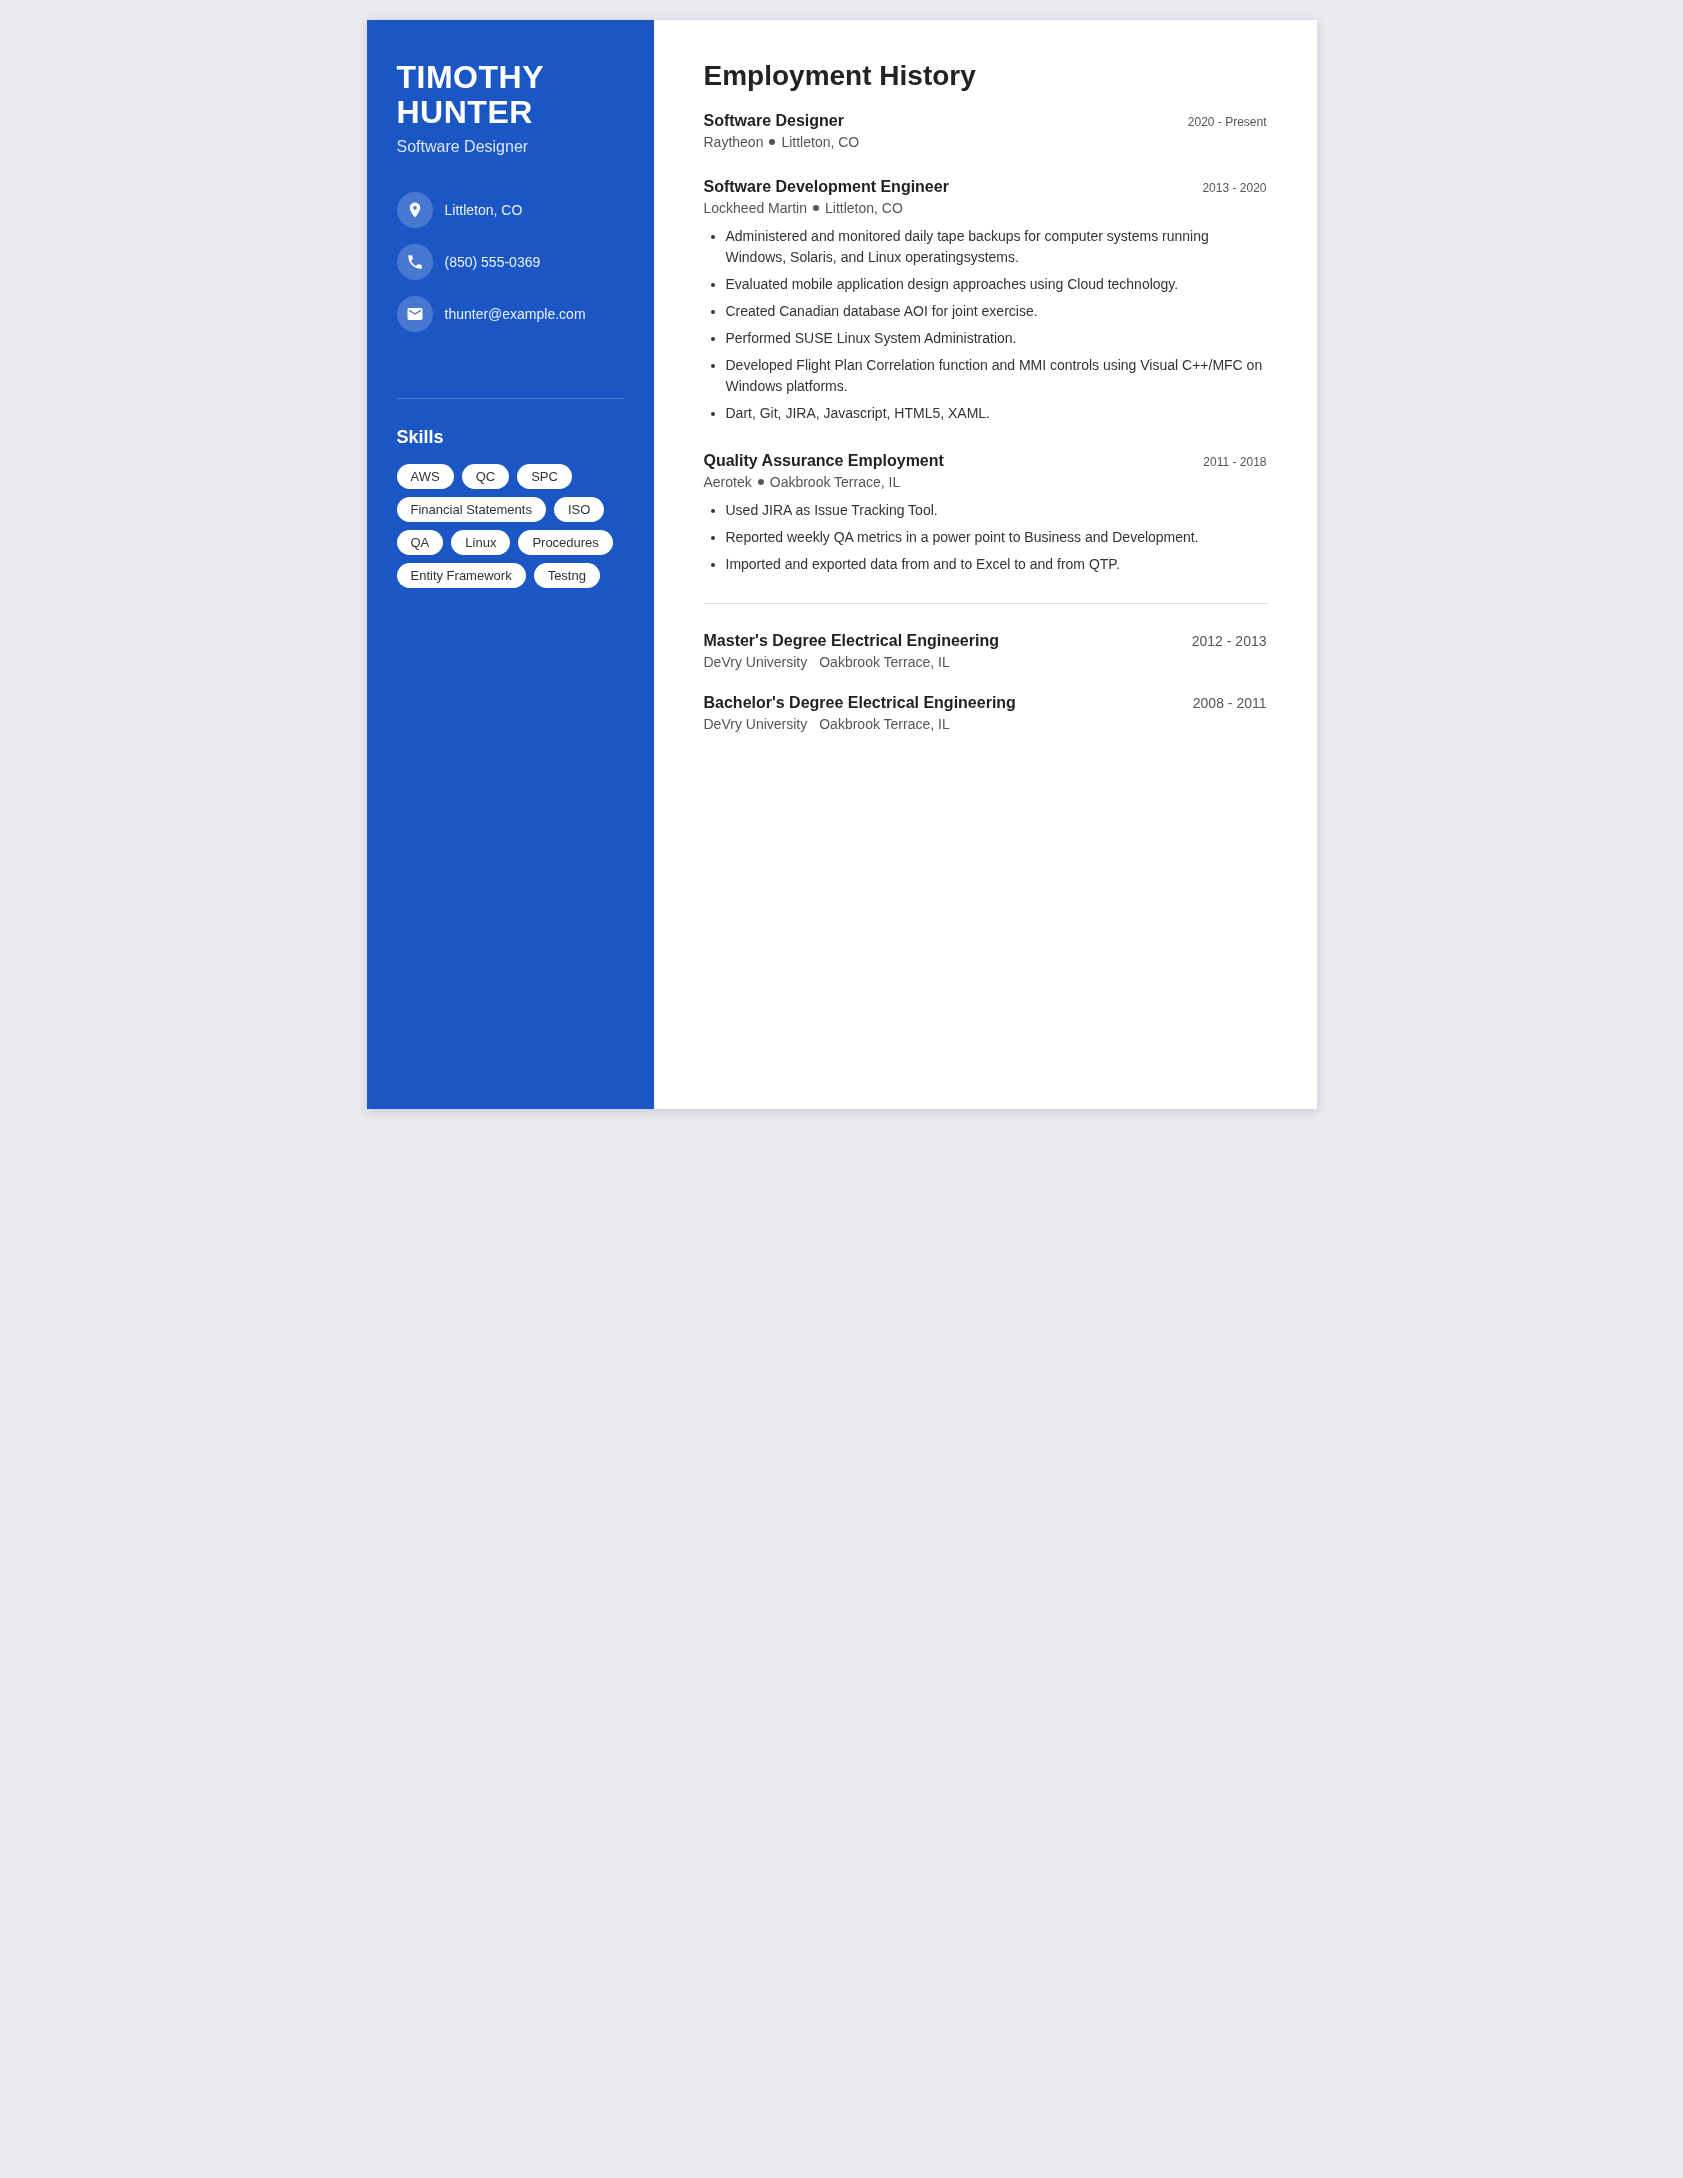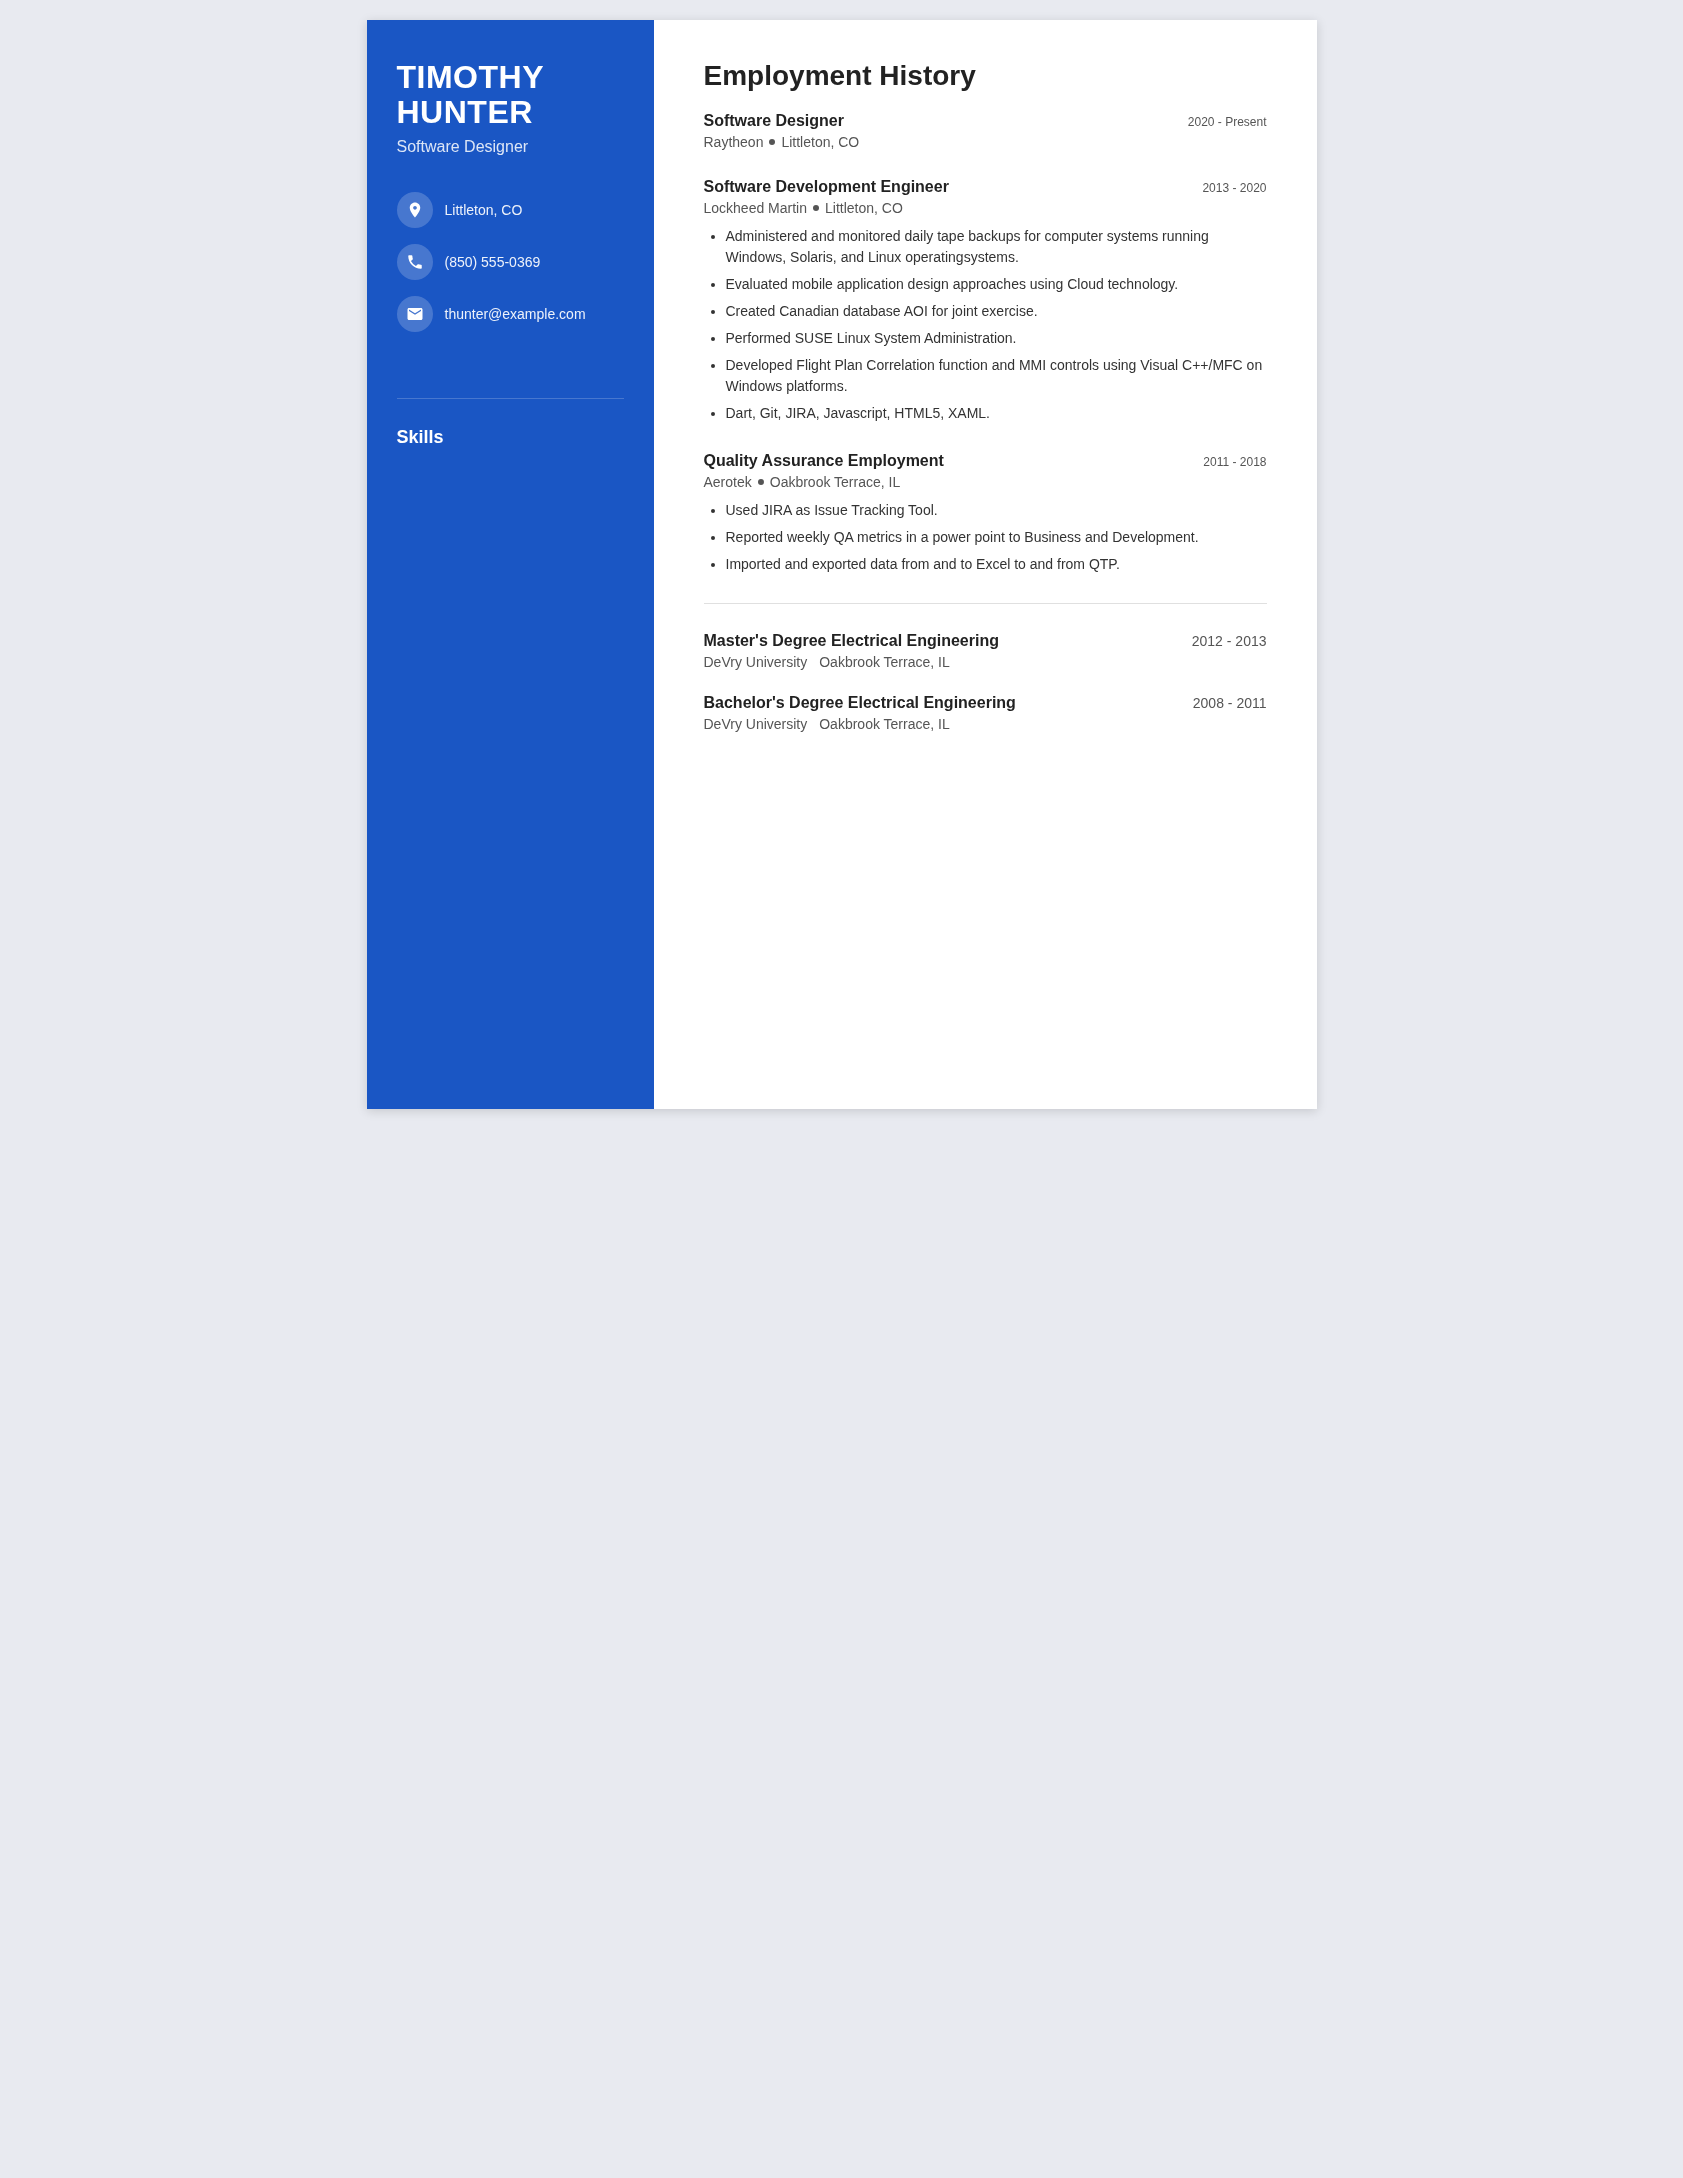--- a/index.html
+++ b/index.html
@@ -257,20 +257,33 @@
             <path d="M20 4H4c-1.1 0-2 .9-2 2v12c0 1.1.9 2 2 2h16c1.1 0 2-.9 2-2V6c0-1.1-.9-2-2-2zm0 4l-8 5-8-5V6l8 5 8-5v2z"></path>
           </svg>
         </div>
         <span class="contact-text">thunter@example.com</span>
       </div>
     </div>
 
     <div class="divider"></div>
 
     <div class="skills-heading">Skills</div>
+    <div class="skills-container">
+
+    <span class="skill-tag">AWS</span>
+        <span class="skill-tag">QC</span>
+        <span class="skill-tag">SPC</span>
+        <span class="skill-tag">Financial Statements</span>
+        <span class="skill-tag">ISO</span>
+        <span class="skill-tag">QA</span>
+        <span class="skill-tag">Linux</span>
+        <span class="skill-tag">Procedures</span>
+        <span class="skill-tag">Entity Framework</span>
+        <span class="skill-tag">Testng</span>
+      </div>
   </div>
 
   <div class="main-content">
 
     <div>
       <div class="section-title">Employment History</div>
 
       <div id="jobs-container">
           <div class="job-block">
             <div class="job-header">

